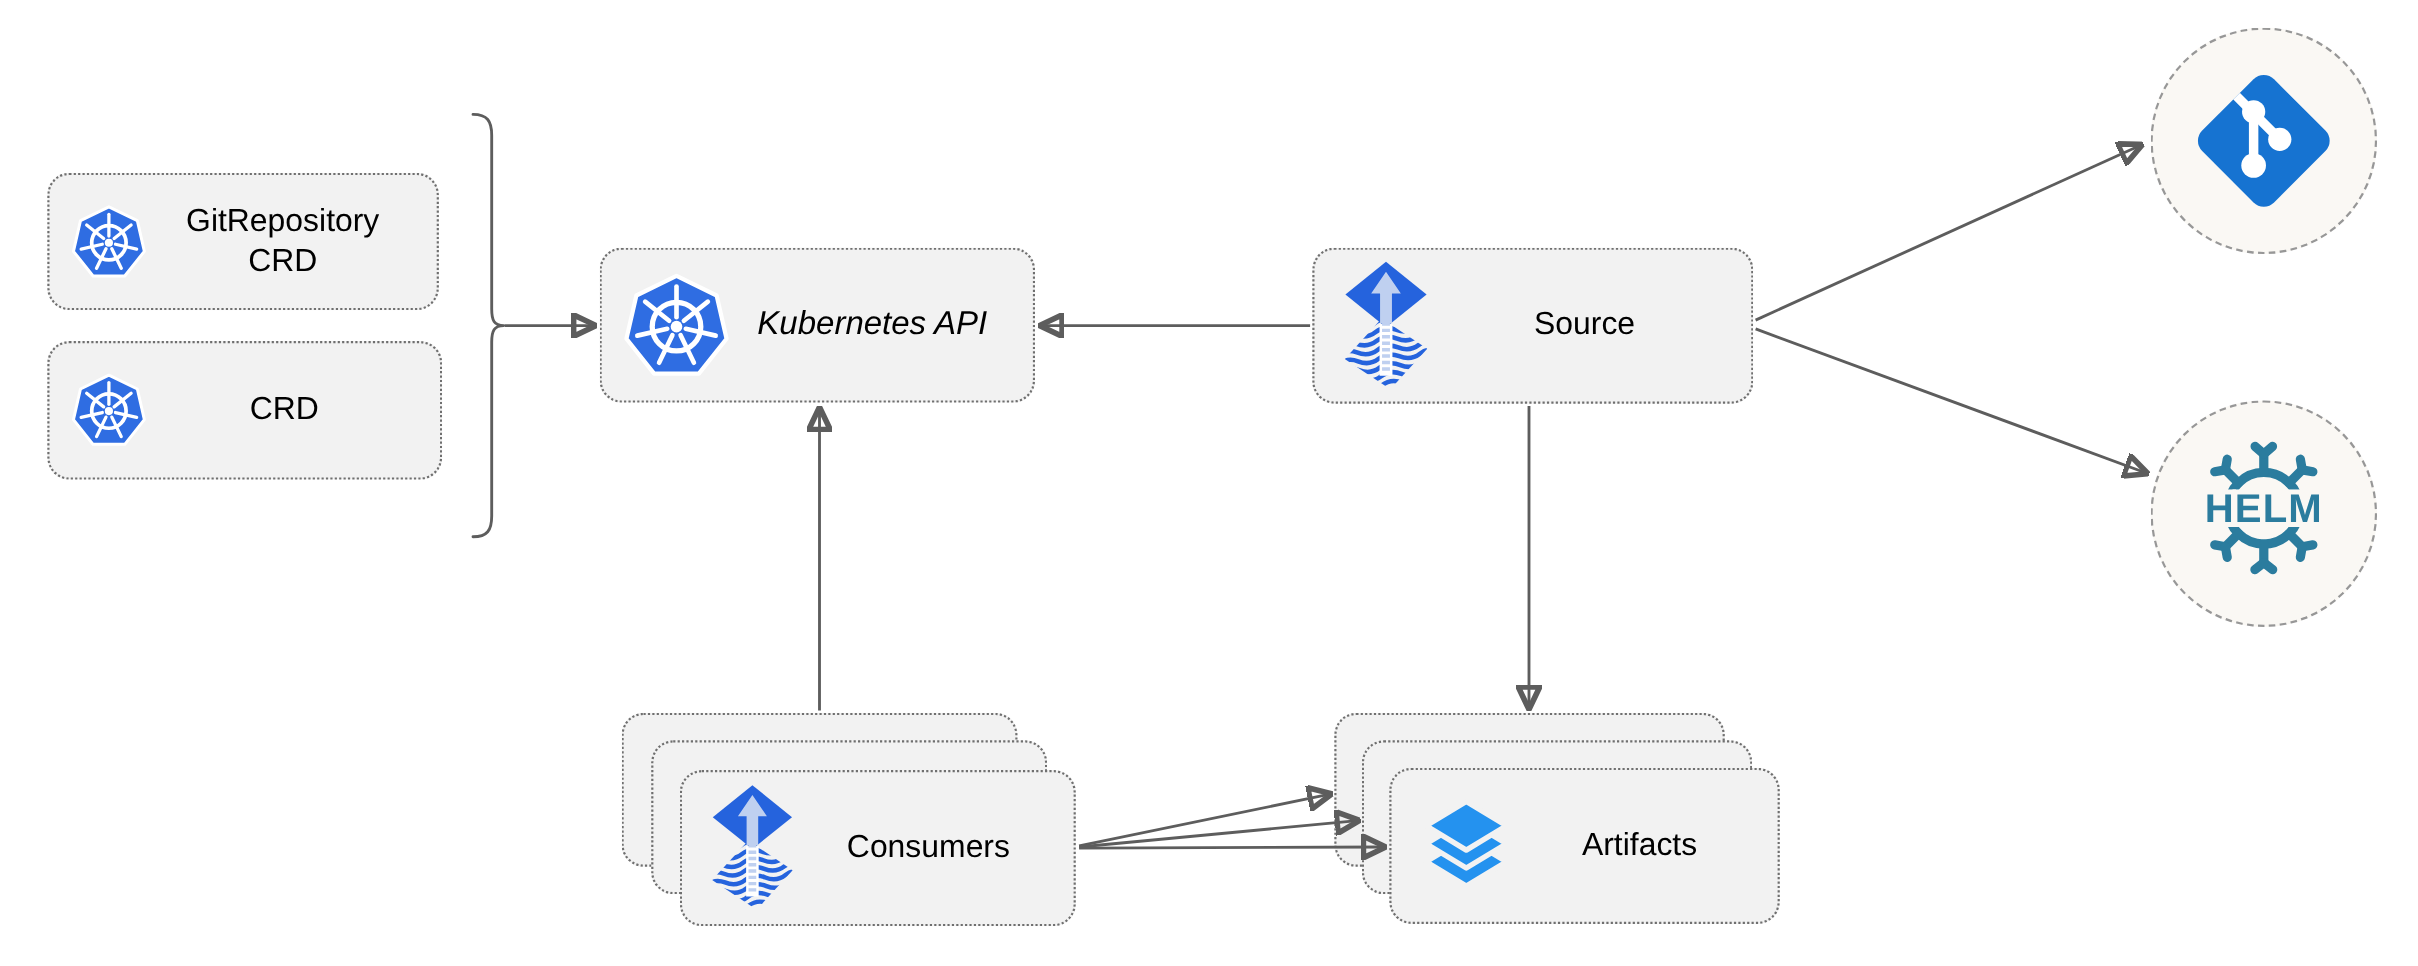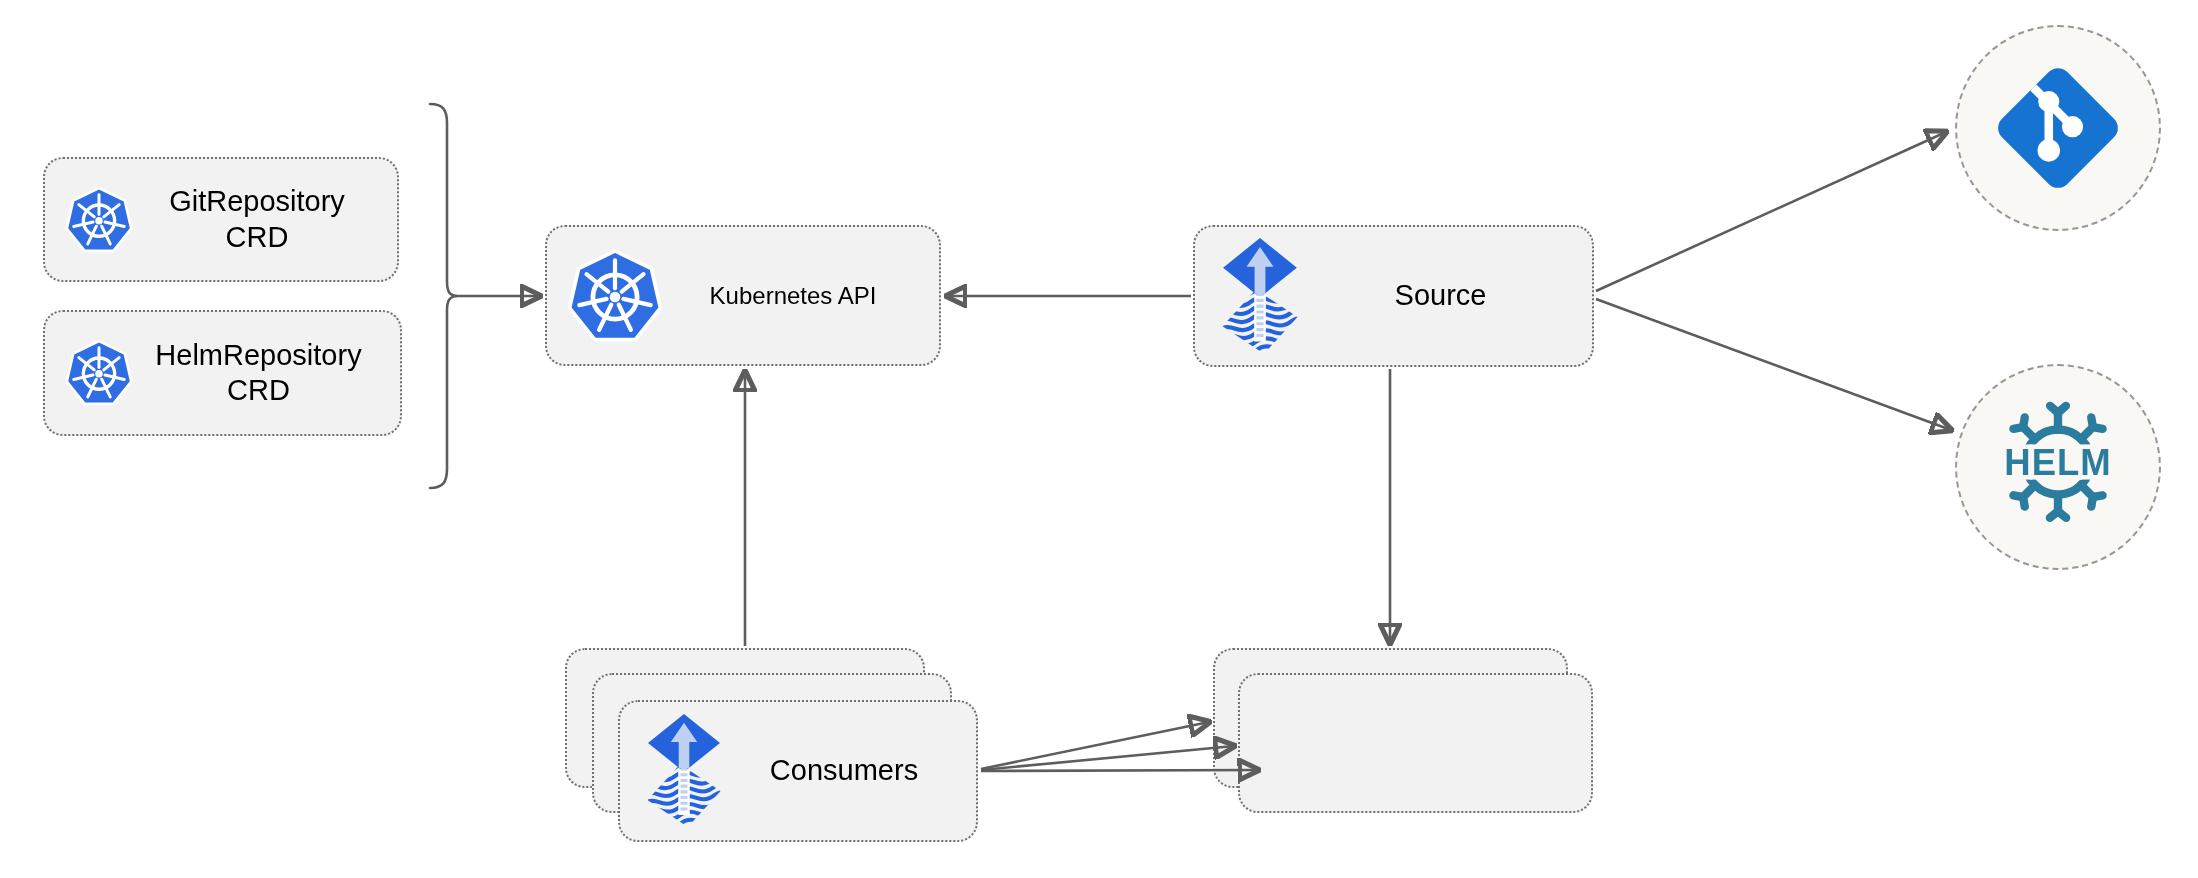--- a/index.html
+++ b/index.html
@@ -10,21 +10,21 @@
   }
   
   .node {
     position:absolute; box-sizing:border-box;
     background:var(--c-node_fill,#f2f2f2);
     border:2.4px dotted var(--c-node_border,#6f6f6f);
     border-radius:20px;
     display:flex; align-items:center; padding:0 16px 0 20px;
   }
   .node .label { flex:1; text-align:center; font-size:29px; line-height:1.22; color:var(--c-text,#000); }
-  .node .label.big { font-size:24px; }
+  .node .label.big { font-size:30px;font-style:italic; }
   .stackbox { padding:0; }
   .bigcircle {
     position:absolute; box-sizing:border-box; border-radius:50%;
     background:var(--c-circle_fill,#faf8f4);
     border:2.6px dashed var(--c-circle_border,#979797);
     display:flex; align-items:center; justify-content:center;
   }
   .iconbox { flex:0 0 auto; display:flex; align-items:center; justify-content:center; }
   
   .k8s-body   { fill:var(--c-kubernetes_blue,#2f6de2); stroke:#fff; }
@@ -157,21 +157,20 @@
     </div>
   </div>
 
   <div class="node" style="left:43px; top:310px; width:359px; height:126px;">
     <span class="iconbox">
       <svg width="68" height="68" viewBox="0 0 100 100">
           <use href="#sym-k8s"></use>
         </svg>
     </span>
     <div class="label">
-      <div>HelmRepository</div>
       <div>CRD</div>
     </div>
   </div>
 
   <div class="node" style="left:545px; top:225px; width:396px; height:141px;">
     <span class="iconbox">
       <svg width="96" height="96" viewBox="0 0 100 100">
           <use href="#sym-k8s"></use>
         </svg>
     </span>
@@ -195,20 +194,28 @@
     <span class="iconbox">
       <svg width="88" height="116" viewBox="0 0 100 132">
           <use href="#sym-flux"></use>
         </svg>
     </span>
     <div class="label">Consumers</div>
   </div>
 
   <div class="node stackbox z1" style="left:1213px; top:648px; width:355px; height:140px;"></div>
   <div class="node stackbox z2" style="left:1238px; top:673px; width:355px; height:140px;"></div>
+  <div class="node z3" style="left:1263px; top:698px; width:355px; height:142px;">
+    <span class="iconbox">
+      <svg width="96" height="96" viewBox="0 0 100 100">
+          <use href="#sym-layers"></use>
+        </svg>
+    </span>
+    <div class="label">Artifacts</div>
+  </div>
 
   <div class="bigcircle" style="left:1955px; top:25px; width:206px; height:206px;">
     <span class="iconbox">
       <svg width="132" height="132" viewBox="0 0 100 100">
           <use href="#sym-git"></use>
         </svg>
     </span>
   </div>
 
   <div class="bigcircle" style="left:1955px; top:364px; width:206px; height:206px;">

